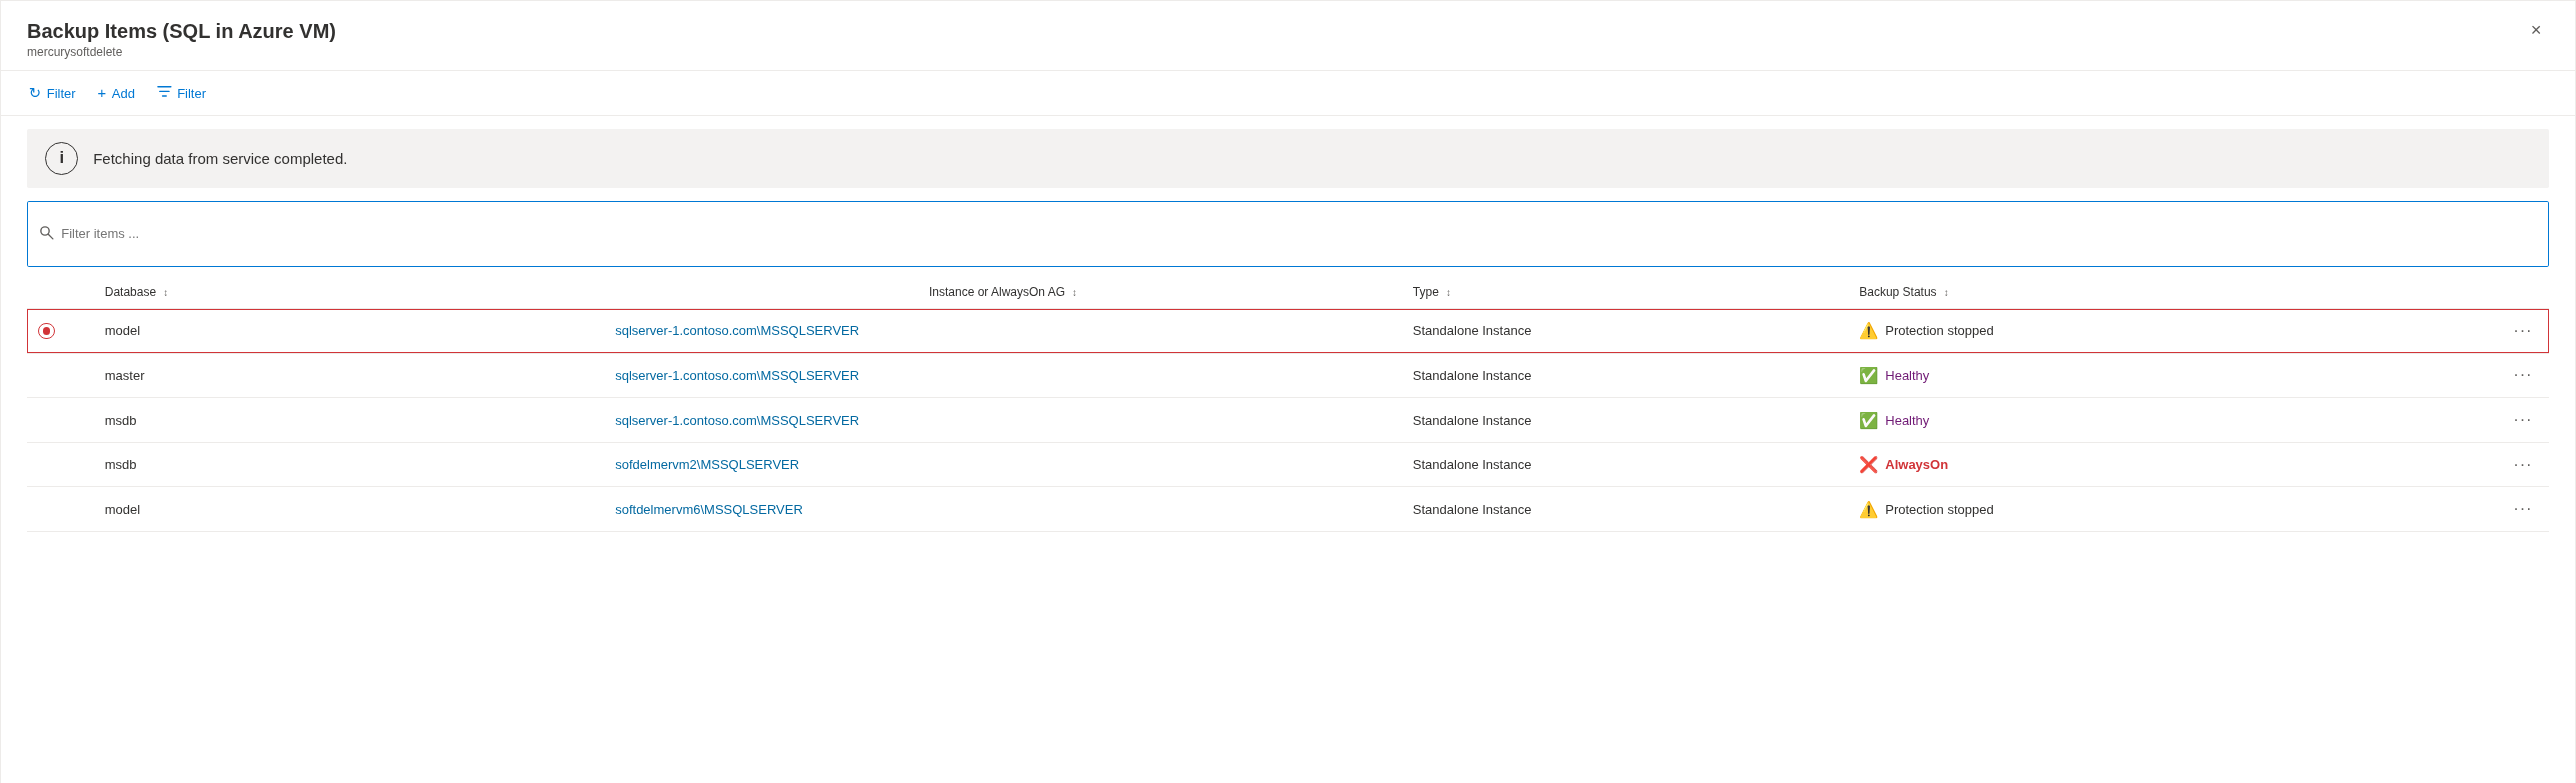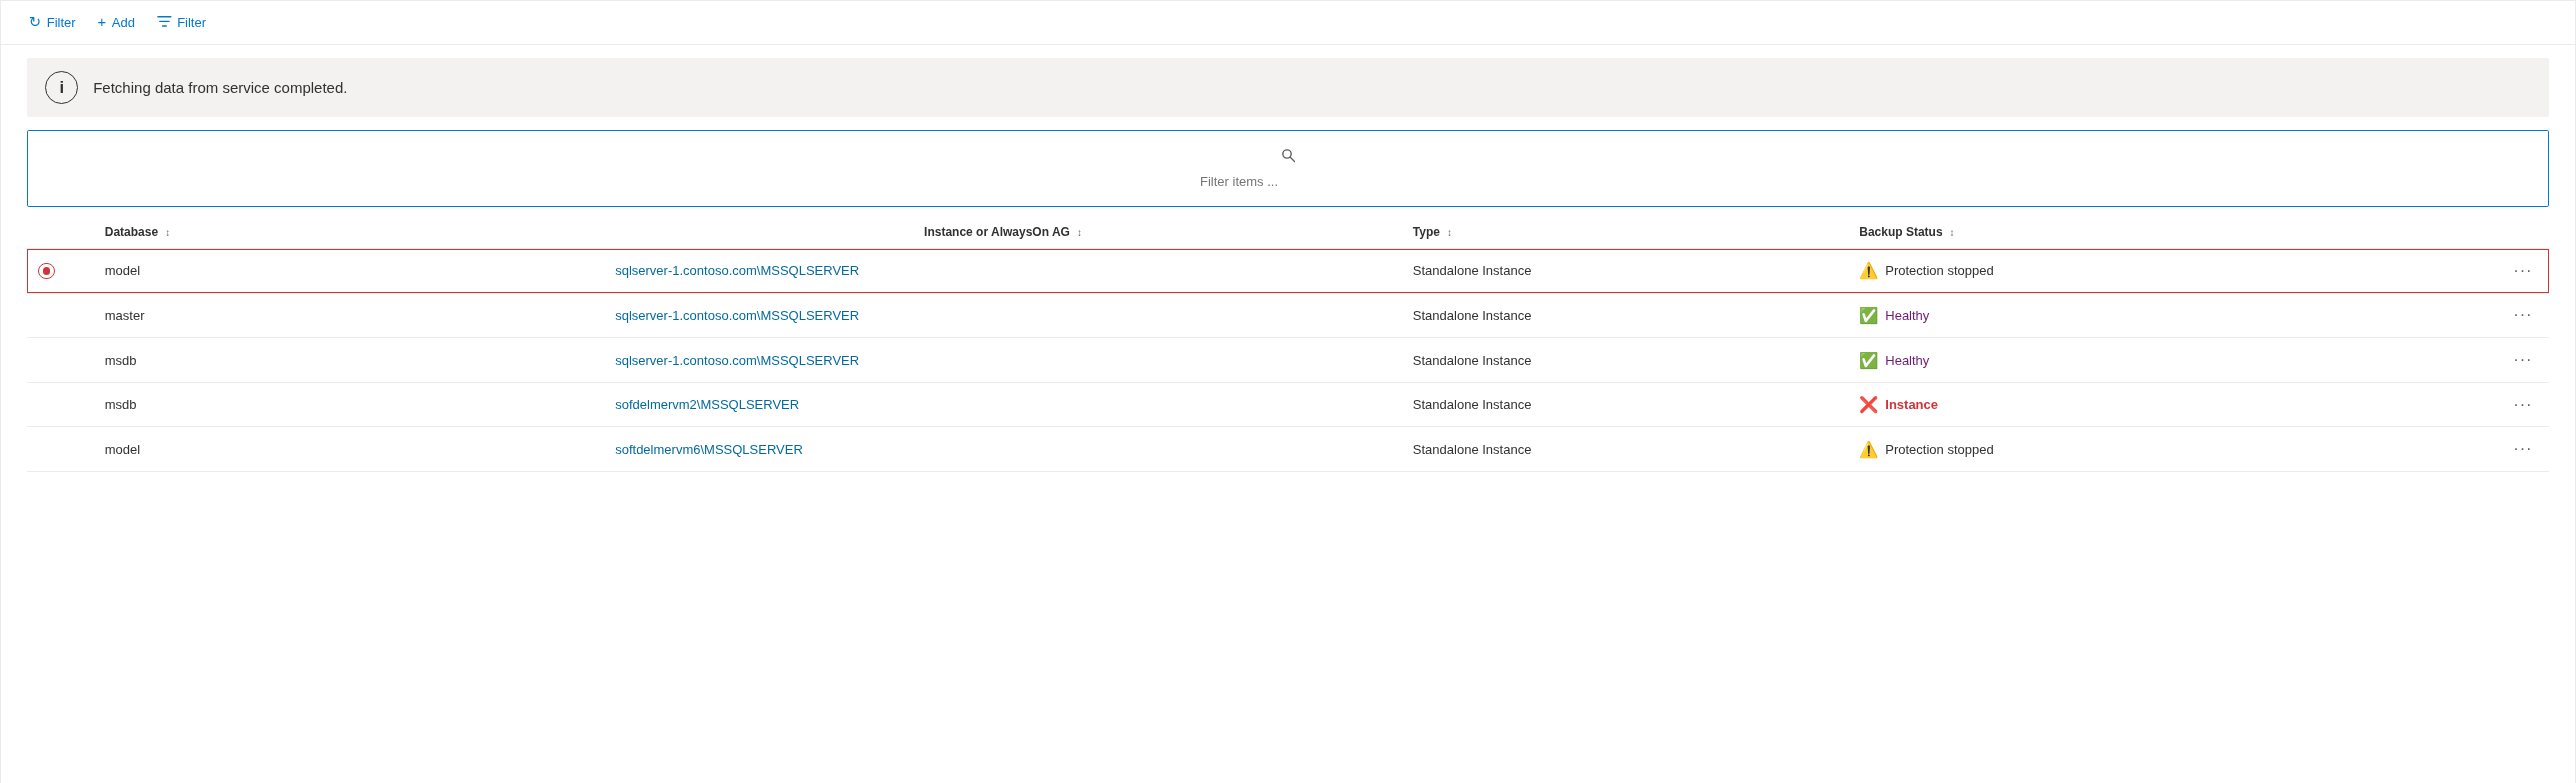--- a/index.html
+++ b/index.html
@@ -107,23 +107,22 @@
       font-size: 15px;
       color: #323130;
     }
 
     .search-bar {
       margin: 0 26px 9.2px 26px;
       display: flex;
       align-items: center;
       border: 1.8px solid #0078d4;
       border-radius: 1.8px;
-      padding: 17px 11px;
+      padding: 23px 11px;
       gap: 7.4px;
-      flex-direction: column;
     }
 
     .search-icon {
       color: #605e5c;
       font-size: 14px;
     }
 
     .search-input {
       border: none;
       outline: none;
@@ -143,21 +142,21 @@
       border-collapse: collapse;
     }
 
     thead tr {
       border-bottom: 1.8px solid #edebe9;
     }
 
     th {
       text-align: left;
       padding: 9.2px 11px;
-      font-weight: 700;
+      font-weight: 400;
       font-size: 12px;
       color: #323130;
       white-space: nowrap;
     }
 
     th .sort-icon {
       display: inline-block;
       margin-left: 3.7px;
       font-size: 10px;
       color: #605e5c;
@@ -255,20 +254,27 @@
 
     .db-icon-col {
       width: 29.5px;
     }
   </style>
 </head>
 <body>
 
 <div class="panel">
 
+  <div class="panel-header">
+    <div class="panel-title-area">
+      <div class="panel-title">Backup Items (SQL in Azure VM)</div>
+      <div class="panel-subtitle">mercurysoftdelete</div>
+    </div>
+    <button class="close-btn">×</button>
+  </div>
 
   <div class="toolbar">
     <button class="toolbar-btn">
       <span class="toolbar-icon">↻</span>
       <span>Filter</span>
     </button>
     <button class="toolbar-btn">
       <span class="toolbar-icon">+</span>
       <span>Add</span>
     </button>
@@ -364,21 +370,21 @@
             <td style="text-align: right;"><button class="more-btn">···</button></td>
           </tr>
           <tr>
             <td></td>
             <td>msdb</td>
             <td><a class="link-text">sofdelmervm2\MSSQLSERVER</a></td>
             <td>Standalone Instance</td>
             <td>
               <div class="status-cell">
                 <span class="status-error-icon">❌</span>
-                <span class="status-unhealthy">Instance</span>
+                <span class="status-unhealthy">AlwaysOn</span>
               </div>
             </td>
             <td style="text-align: right;"><button class="more-btn">···</button></td>
           </tr>
           <tr>
             <td></td>
             <td>model</td>
             <td><a class="link-text">softdelmervm6\MSSQLSERVER</a></td>
             <td>Standalone Instance</td>
             <td>

